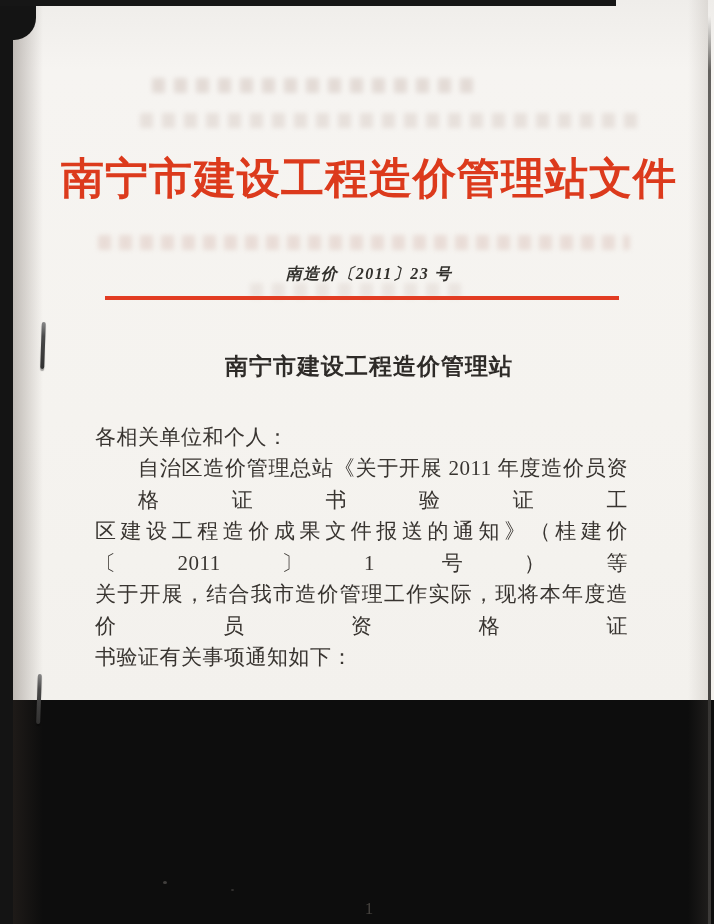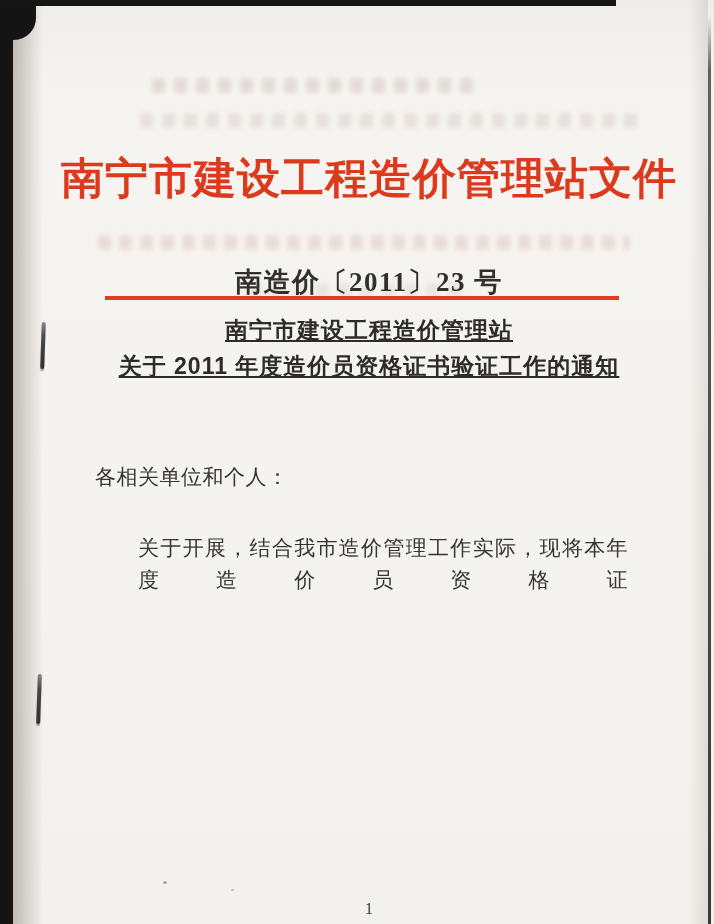--- a/index.html
+++ b/index.html
@@ -3,21 +3,21 @@
 <meta charset="utf-8">
 <style>
   html,body{margin:0;padding:0;}
   body{
     width:714px;height:924px;
     background:#0d0d0d;
     font-family:"Liberation Serif","DejaVu Serif",serif;
     position:relative;overflow:hidden;
   }
   .scan{
-    position:absolute;left:0;top:0;width:714px;height:924px;
+    position:absolute;left:0;top:0;width:714px;height:700px;
     background:linear-gradient(180deg,#efedea 0%,#f6f4f1 10%,#f5f3ef 60%,#f3f1ed 100%);
   }
   
   .edge-left{position:absolute;left:0;top:0;width:13px;height:924px;background:#141414;}
   .corner-tl{position:absolute;left:0;top:0;width:36px;height:40px;background:#141414;border-bottom-right-radius:22px;}
   .edge-top{position:absolute;left:0;top:0;width:616px;height:6px;background:#161616;}
   .left-shadow{position:absolute;left:13px;top:0;width:30px;height:924px;
     background:linear-gradient(90deg,rgba(70,58,50,.30),rgba(70,58,50,0));}
   .edge-right-line{position:absolute;left:708px;top:16px;width:3px;height:908px;
     background:linear-gradient(180deg,rgba(50,48,45,0),rgba(50,48,45,.75) 6%,#3c3a38);}
@@ -42,34 +42,34 @@
   .sp2{left:231px;top:889px;width:3px;height:2px;opacity:.4;}
   
   .centerband{position:absolute;left:24px;width:690px;text-align:center;}
   .letterhead{
     top:153px;
     font-family:"Liberation Sans","DejaVu Sans",sans-serif;
     font-weight:900;font-size:43px;line-height:50px;color:#dc3a1c;
     letter-spacing:1px;white-space:nowrap;
   }
   .doc-number{
-    top:264px;font-size:27px;color:#32302c;letter-spacing:1.5px;font-weight:600;
+    top:264px;font-size:16px;color:#32302c;letter-spacing:1.5px;font-weight:600;font-style:italic;
   }
   .red-rule{position:absolute;left:105px;top:296px;width:514px;height:4px;background:#e23c22;}
   .doc-title{
-    top:312px;
+    top:348px;
     font-family:"Liberation Sans","DejaVu Sans",sans-serif;
-    font-weight:700;font-size:23px;line-height:36px;color:#2e2b28;letter-spacing:1px;text-decoration:underline;
+    font-weight:700;font-size:23px;line-height:36px;color:#2e2b28;letter-spacing:1px;
   }
   
   .body-block{
     position:absolute;left:95px;top:422px;width:533px;
     font-size:21px;line-height:31.45px;color:#383430;letter-spacing:.5px;
   }
-  .line{text-align:justify;text-align-last:justify;margin-top:40px;}
+  .line{text-align:justify;text-align-last:justify;}
   .line.short{text-align-last:left;}
   .para .line:first-child{padding-left:2.05em;}
   .page-number{
     position:absolute;left:24px;top:899px;width:690px;text-align:center;
     font-size:17px;color:#45423e;
   }
 </style>
 </head>
 <body>
 
@@ -81,27 +81,29 @@
   <div class="ghost g4"></div>
 
   <div class="centerband letterhead">南宁市建设工程造价管理站文件</div>
 
   <div class="centerband doc-number">南造价〔2011〕23 号</div>
 
   <div class="red-rule"></div>
 
   <div class="centerband doc-title">
     <div>南宁市建设工程造价管理站</div>
-    <div>关于 2011 年度造价员资格证书验证工作的通知</div>
   </div>
 
   <div class="body-block">
     <div class="line short">各相关单位和个人：</div>
     <div class="para">
+        <div class="line">自治区造价管理总站《关于开展 2011 年度造价员资格证书验证工</div>
+        <div class="line">区建设工程造价成果文件报送的通知》（桂建价〔2011〕1 号）等</div>
         <div class="line">关于开展，结合我市造价管理工作实际，现将本年度造价员资格证</div>
+        <div class="line short">书验证有关事项通知如下：</div>
       </div>
 
   </div>
 
   <div class="page-number">1</div>
 
   <div class="speck sp1"></div>
   <div class="speck sp2"></div>
 
   <div class="staple s1"></div>

